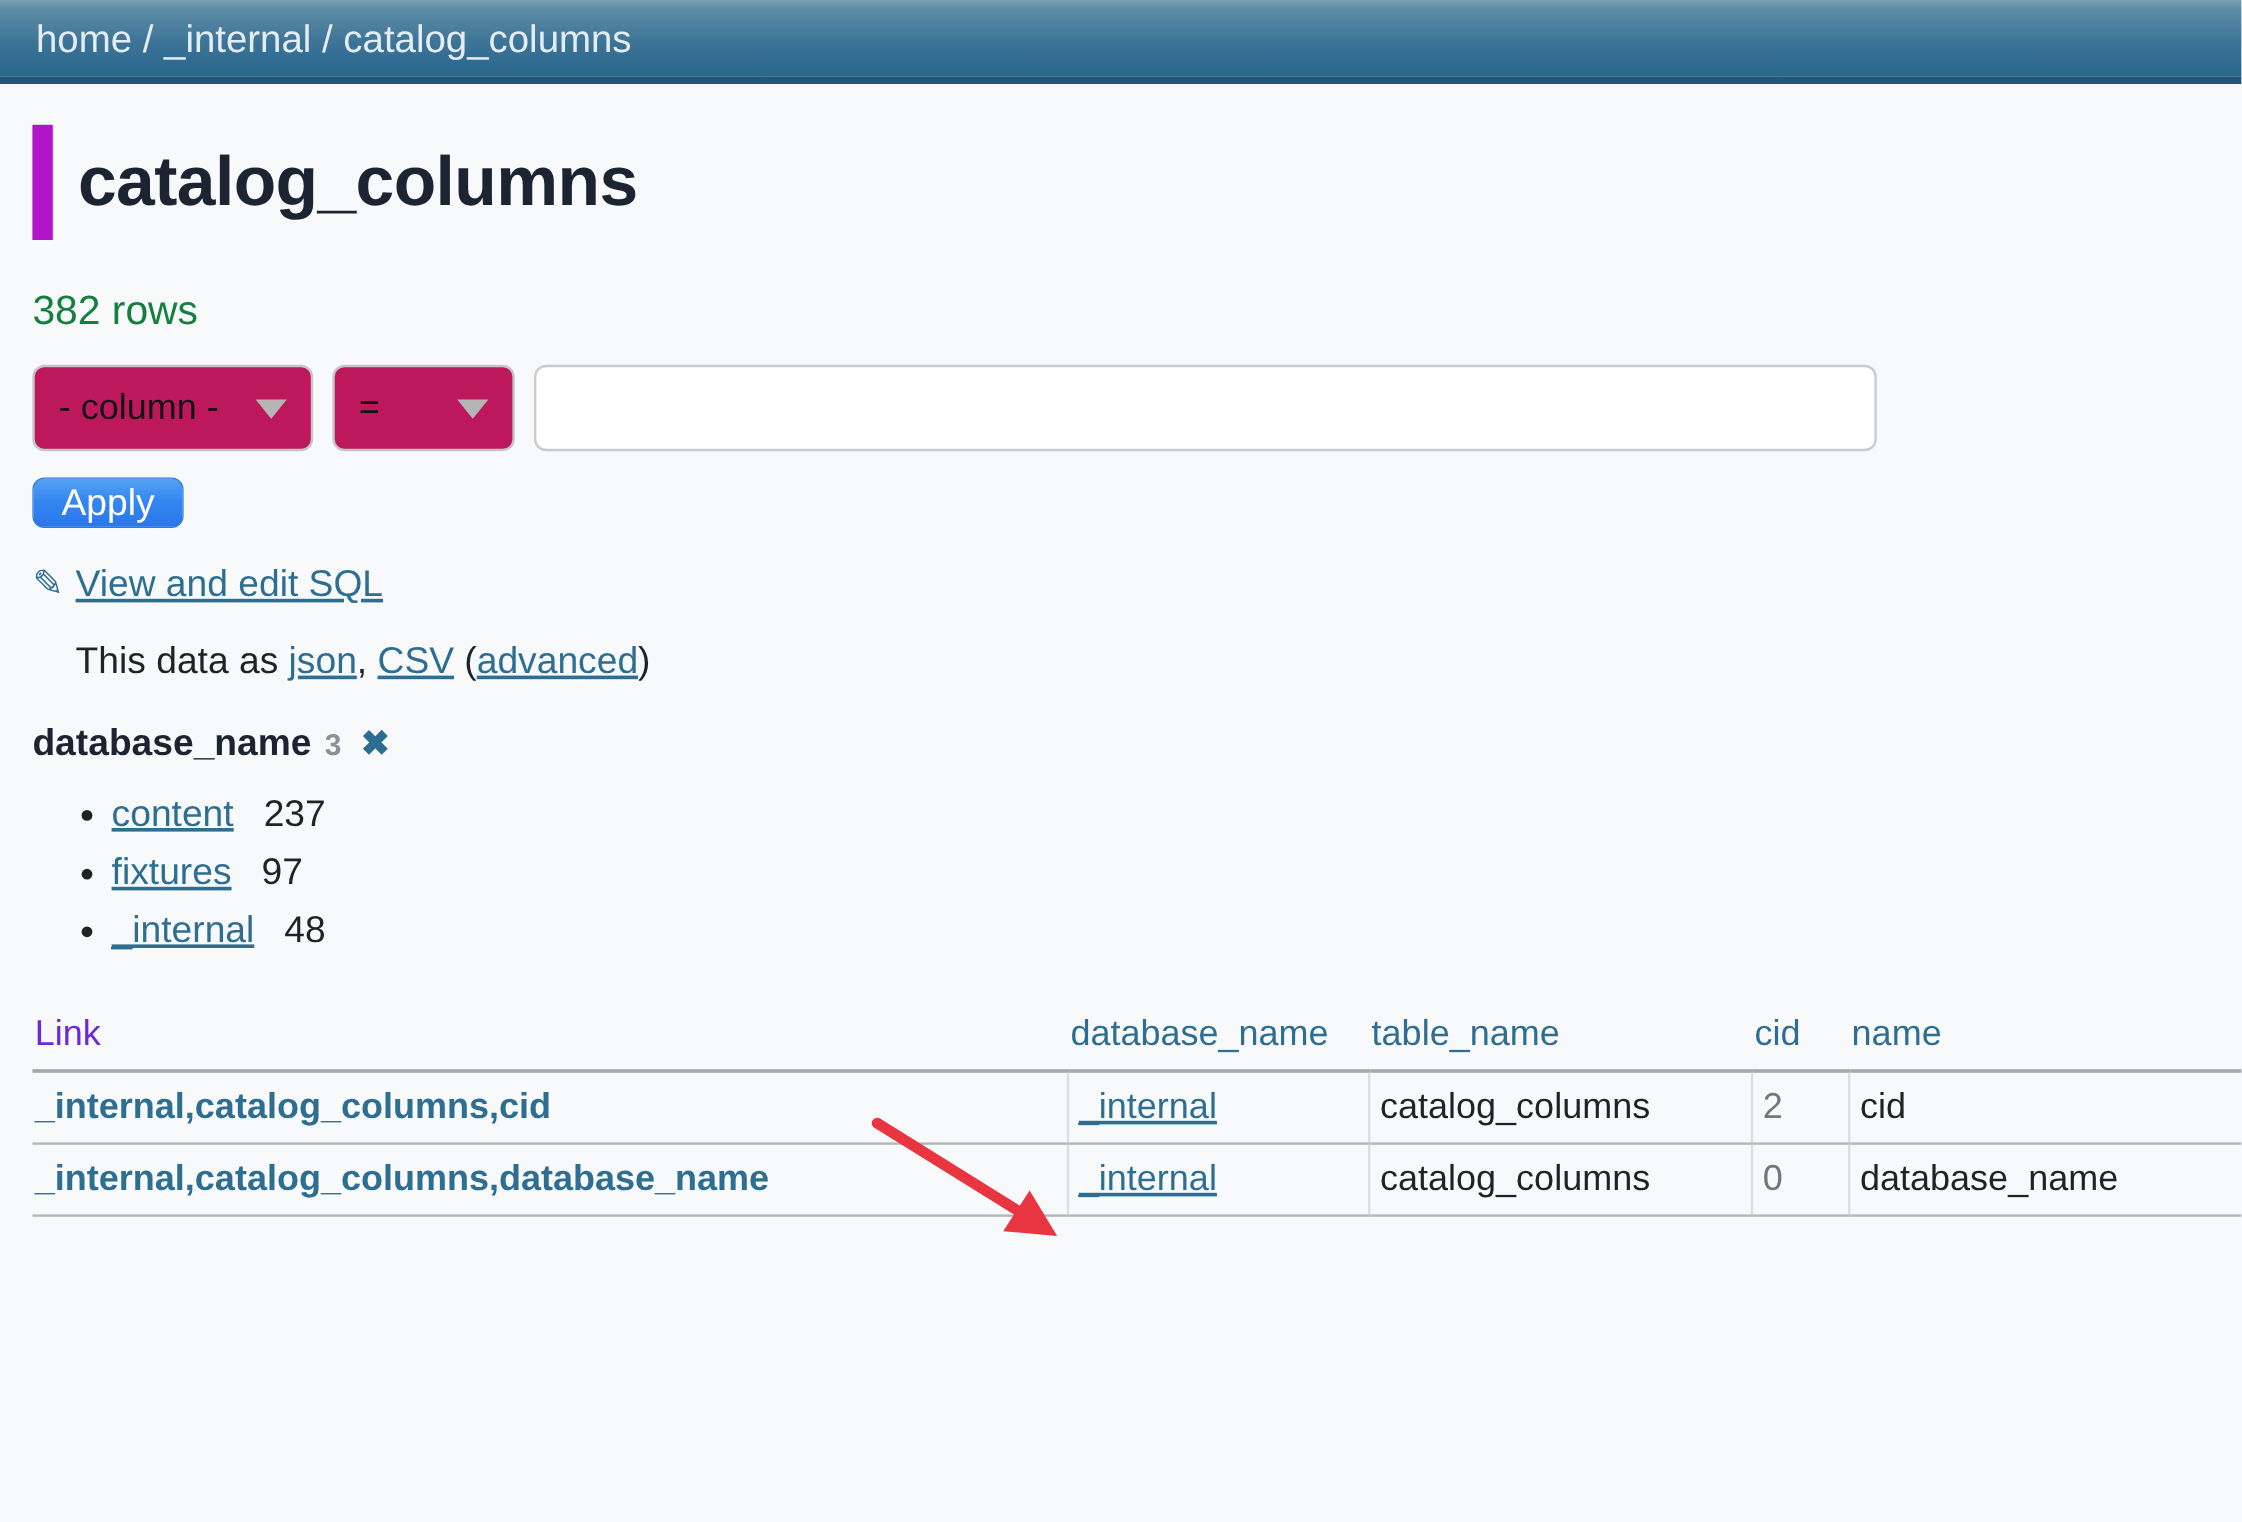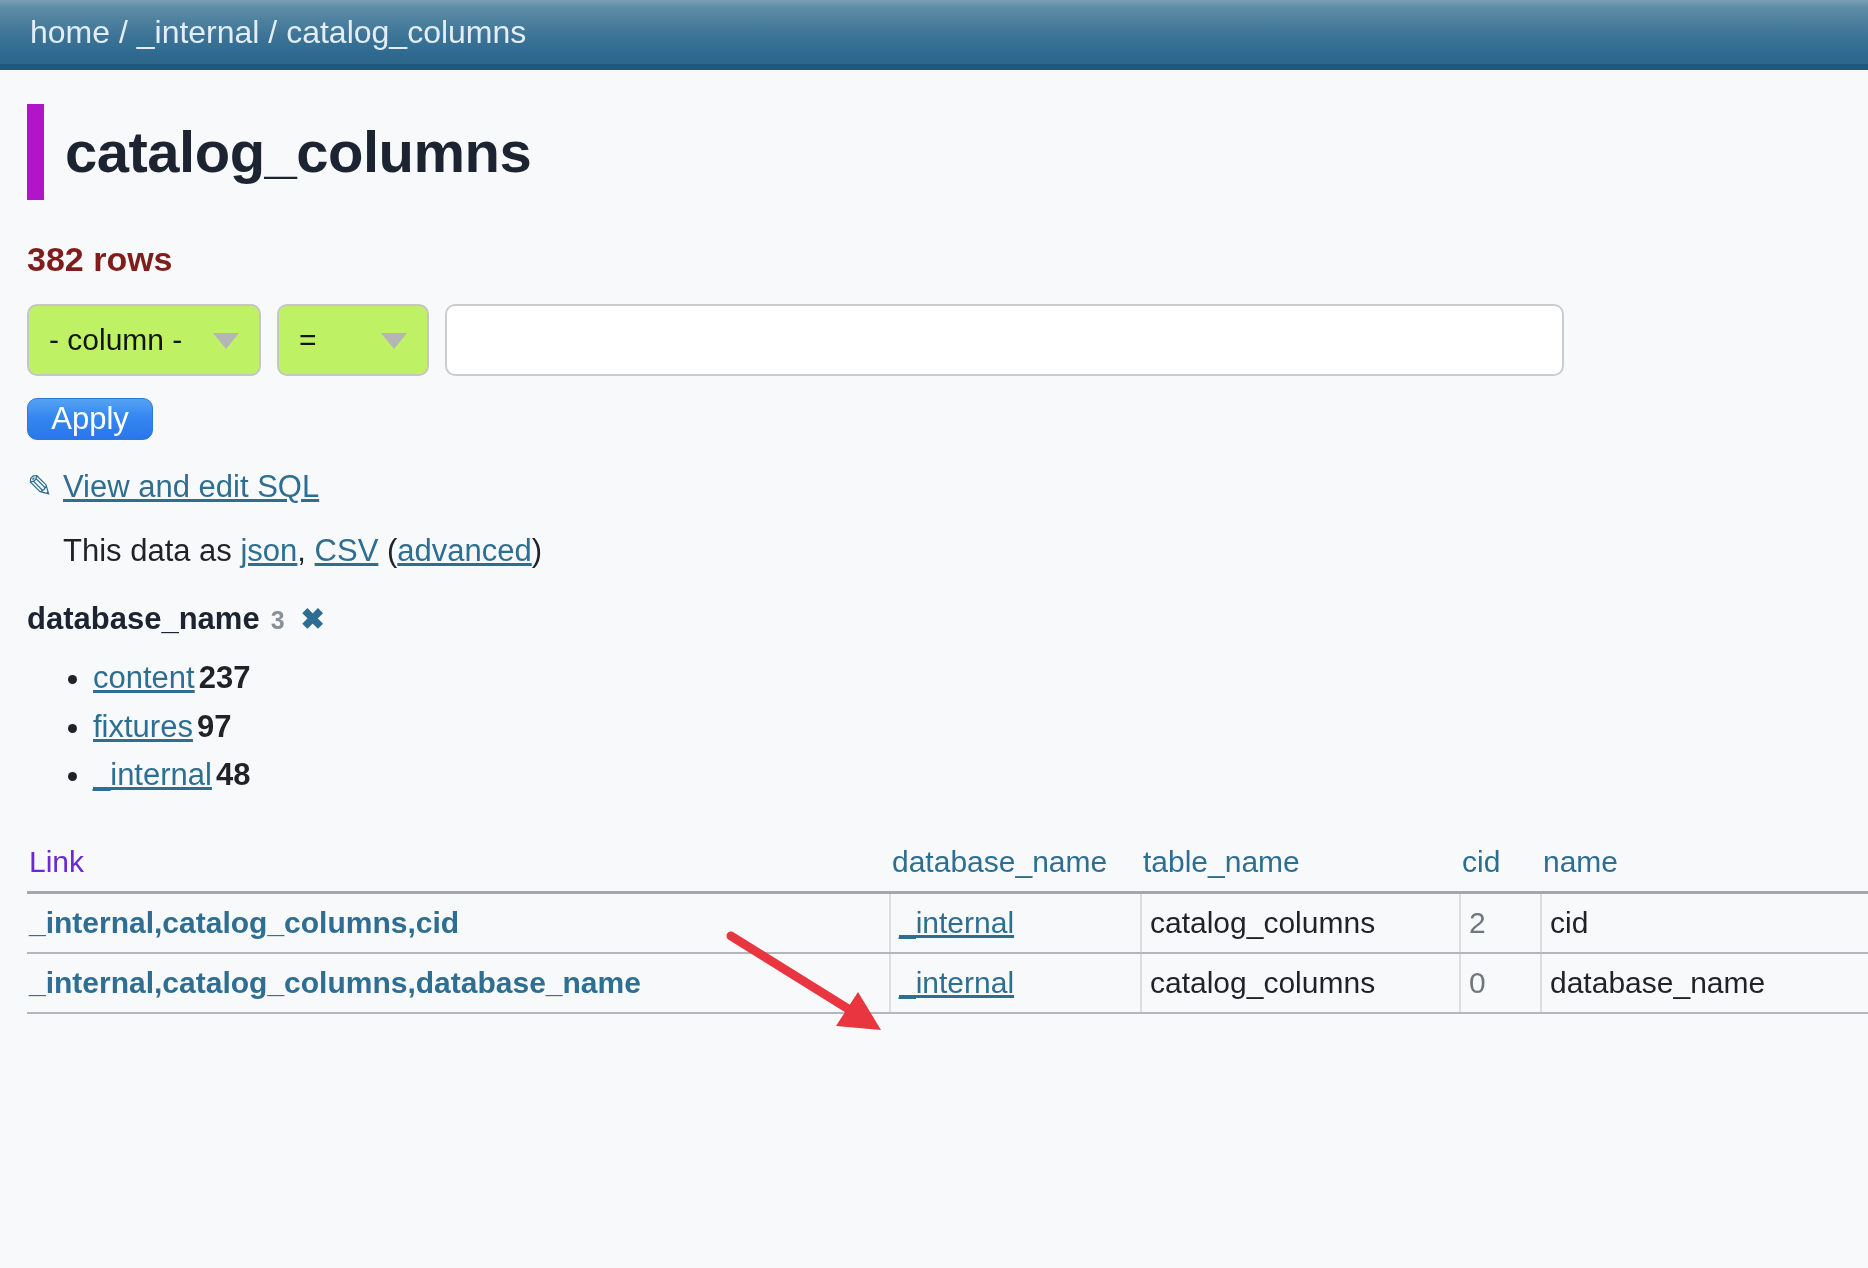--- a/index.html
+++ b/index.html
@@ -28,29 +28,29 @@
 
   
   h1.page-title {
     margin-top:34px;
     border-left:17px solid #b214c9;
     padding:16px 0 16px 21px;
     font-size:58px; line-height:1.1;
     font-weight:700; color:#1b2430;
     letter-spacing:-0.5px;
   }
-  h3.row-count { margin-top:40px; font-size:34px; font-weight:700; color:#7f1d1d; }
+  h3.row-count { margin-top:40px; font-size:34px; font-weight:400; color:#15803d; }
 
   
   .filters { margin-top:25px; display:flex; gap:16px; align-items:flex-start; }
   .select-wrap { position:relative; display:inline-block; }
   .select-wrap select {
     appearance:none; -webkit-appearance:none;
     height:72px; font-size:30px; font-family:"Liberation Sans",sans-serif;
-    background:#bef264; border:2px solid #c6c6c6; border-radius:10px;
+    background:#be185d; border:2px solid #c6c6c6; border-radius:10px;
     padding:0 64px 0 20px; color:#141414; width:100%;
   }
   .select-wrap.col-sel { width:234px; }
   .select-wrap.op-sel  { width:152px; }
   .sel-arrow {
     position:absolute; right:22px; top:29px; pointer-events:none;
     width:0; height:0;
     border-left:13px solid transparent; border-right:13px solid transparent;
     border-top:16px solid #b5b5b5;
   }
@@ -76,21 +76,21 @@
   .data-as { margin-top:28px; font-size:31px; color:#1f2328;margin-left:36px; }
   .suggested { margin-top:34px; font-size:31px; color:#1f2328; }
 
   
   .facet-header { margin-top:32px; font-size:31px; display:flex; align-items:baseline; }
   .facet-name { font-weight:700; color:#1b2430; }
   .facet-count { font-size:25px; color:#8a9097; margin-left:11px; font-weight:700; }
   .facet-close { margin-left:16px; color:#2d6d92; font-size:29px; text-decoration:none; font-weight:700; }
   ul.facet-list { margin-top:22px; padding-left:66px; }
   ul.facet-list li { font-size:31px; margin-bottom:10px; line-height:1.25; color:#1f2328; }
-  ul.facet-list .fcount { margin-left:4px;font-weight:bold; }
+  ul.facet-list .fcount { margin-left:25px; }
 
   
   table.rows-table {
     margin-top:42px;
     width:1841px;
     border-collapse:collapse; table-layout:fixed;
     font-size:30px;
   }
   .rows-table th {
     text-align:left; font-weight:400;

